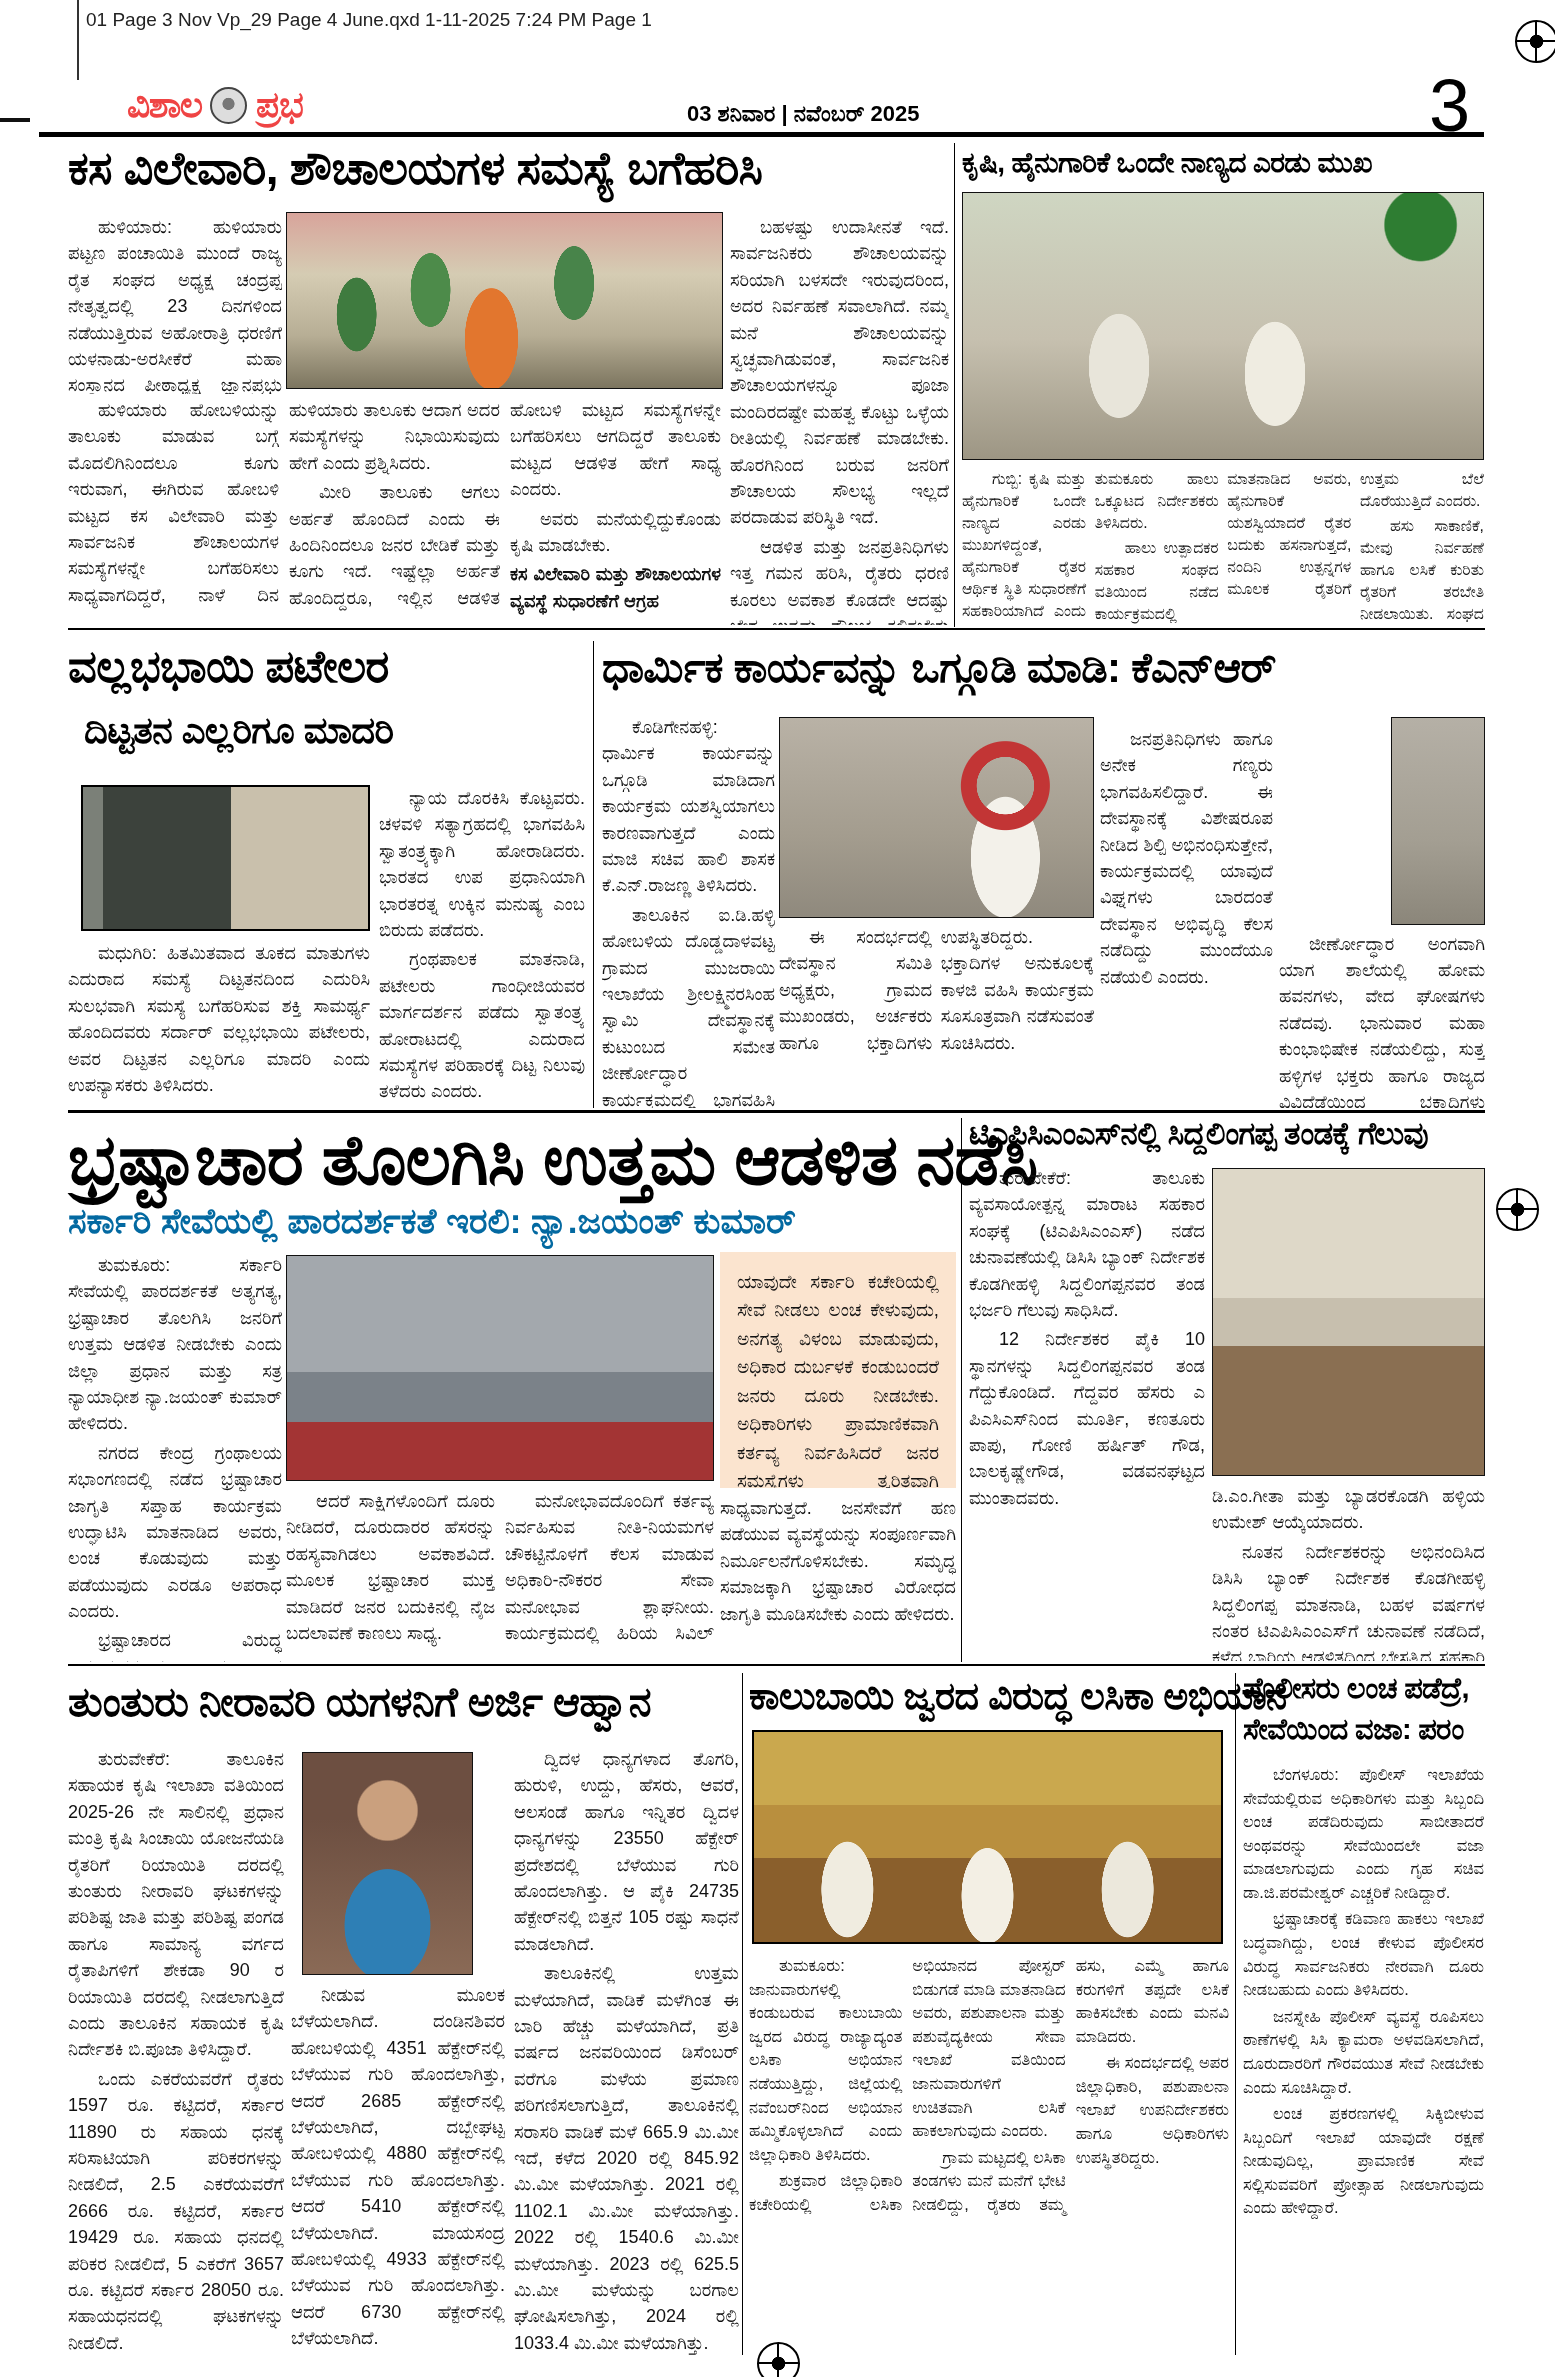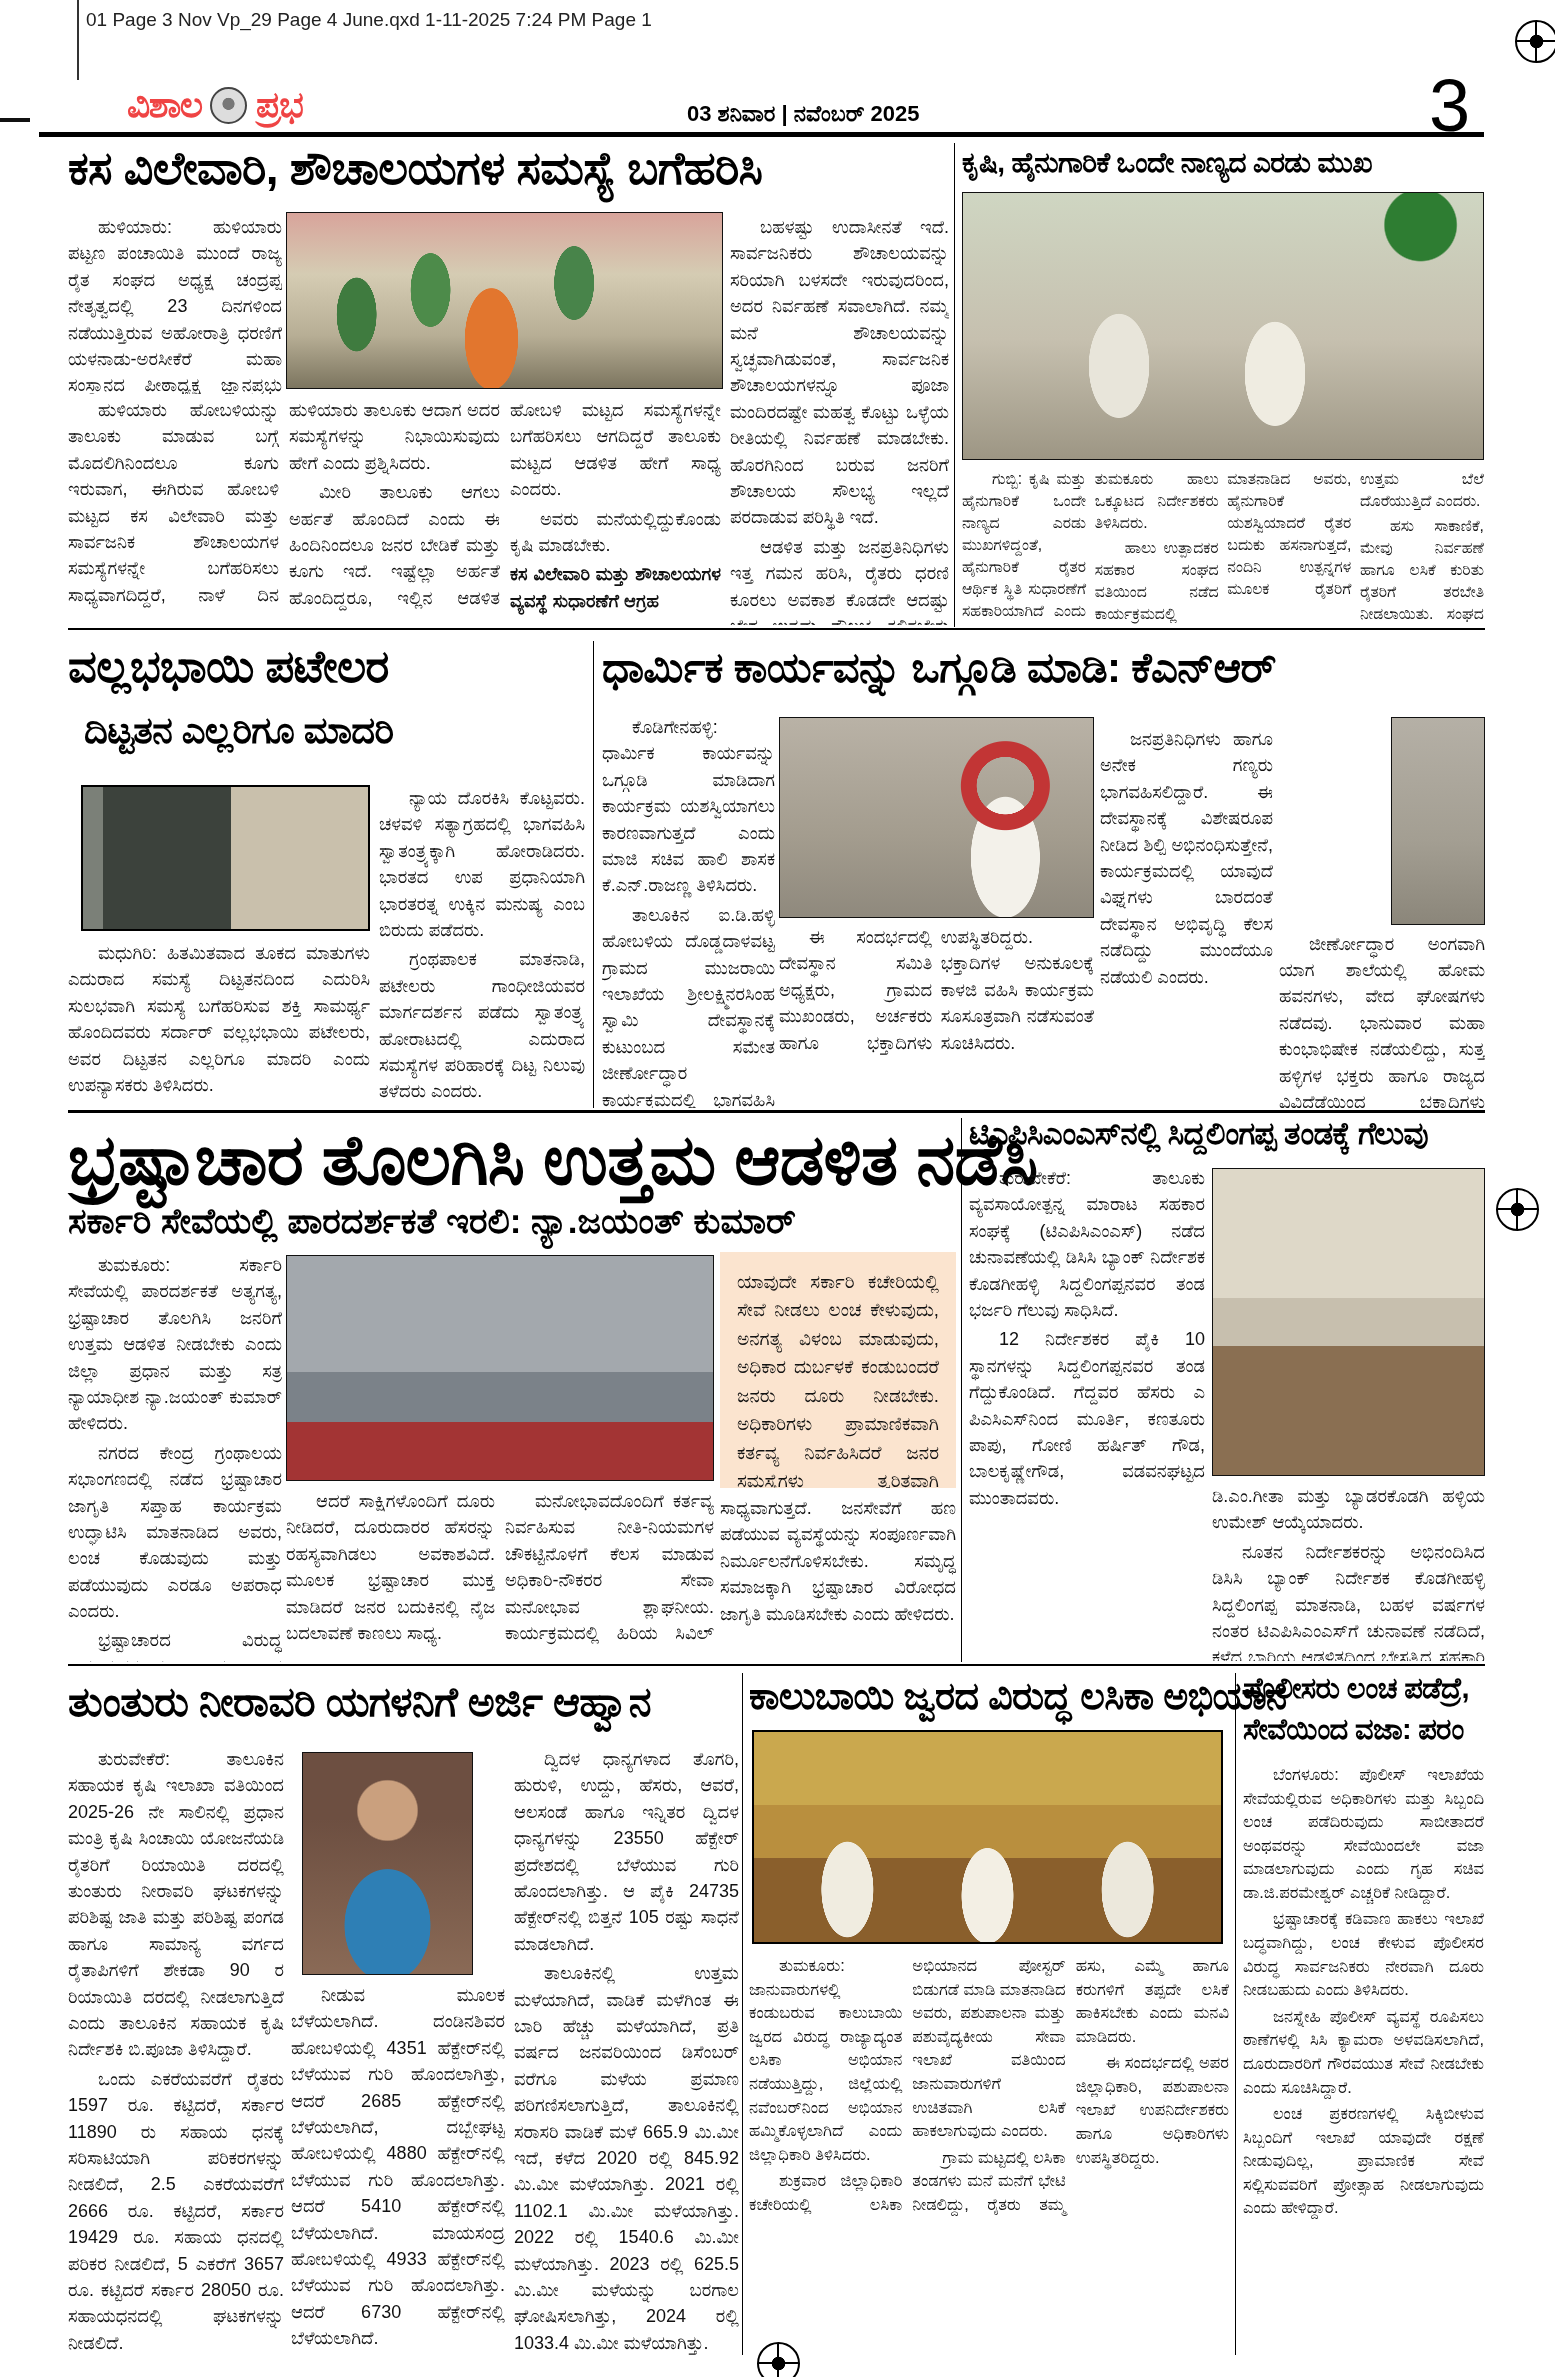--- a/index.html
+++ b/index.html
@@ -22,21 +22,21 @@
   .memblem{width:33px;height:33px;border-radius:50%;border:2.1px solid #444;
            background:radial-gradient(circle at 50% 45%,#777 0 5.7px,#ddd 6.4px 100%);}
   .dateline{position:absolute;left:687px;top:101px;font-size:22px;font-weight:bold;color:#000;}
   .pagenum{position:absolute;left:1429px;top:63px;font-size:74px;font-weight:400;color:#000;}
   .mrule{position:absolute;left:39px;top:132px;width:1445px;height:5px;background:#000;}
   
   .hline{position:absolute;background:#000;}
   .vline{position:absolute;background:#000;}
   .article{position:absolute;}
   .headline{position:absolute;font-weight:800;color:#000;white-space:nowrap;letter-spacing:-0.7px;}
-  .subhead{position:absolute;font-weight:800;color:#000000;white-space:nowrap;}
+  .subhead{position:absolute;font-weight:800;color:#0369a1;white-space:nowrap;}
   .tcol{position:absolute;font-size:18px;line-height:26.4px;text-align:justify;overflow:hidden;}
   .para{margin:0 0 2.9px 0;text-indent:30px;}
   .para.lead{text-indent:30px;}
   .para.em{font-weight:bold;text-indent:0;}
   .photo{position:absolute;border:1.4px solid #111;box-sizing:border-box;}
   .photo.frame{border:2.9px solid #000;}
   .qbox{position:absolute;background:#fbe4cf;box-sizing:border-box;padding:15.7px 17px;
         font-size:18.6px;line-height:28.5px;text-align:justify;overflow:hidden;}
   
   .ph-a1{background:

